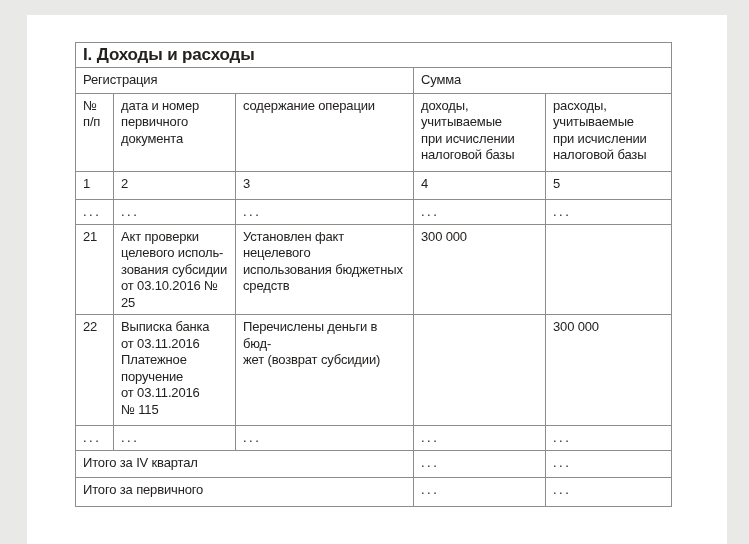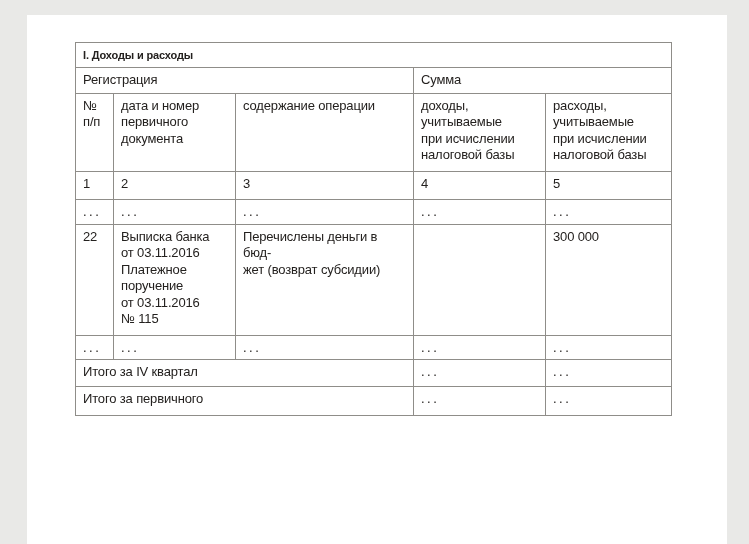--- a/index.html
+++ b/index.html
@@ -37,21 +37,21 @@
     border: 1px solid var(--border-color);
     vertical-align: top;
     padding: 4px 5px 3px 7px;
     font-size: 13px;
     line-height: 16.5px;
     white-space: pre-line;
     overflow: hidden;
   }
   tr.title-row td {
     font-weight: bold;
-    font-size: 11px;
+    font-size: 17px;
     padding-top: 4px;
   }
   tr.group-row td { padding-top: 4px; }
   .bold { font-weight: normal; }
   td.ell { letter-spacing: 2.5px; line-height: 12px; padding-top: 6px; }
   
   tr.h-title  td { height: 24px; }
   tr.h-group  td { height: 26px; }
   tr.h-header td { height: 78px; }
   tr.h-nums   td { height: 28px; }
@@ -111,20 +111,32 @@
     </tr>
 
     <tr class="h-ell1">
       <td class="ell">...</td>
       <td class="ell">...</td>
       <td class="ell">...</td>
       <td class="ell">...</td>
       <td class="ell">...</td>
     </tr>
 
+    <tr class="h-r21">
+      <td>21</td>
+      <td>Акт проверки
+целевого исполь-
+зования субсидии
+от 03.10.2016 № 25</td>
+      <td>Установлен факт нецелевого
+использования бюджетных
+средств</td>
+      <td>300 000</td>
+      <td></td>
+    </tr>
 
     <tr class="h-r22">
       <td>22</td>
       <td>Выписка банка
 от 03.11.2016
 Платежное
 поручение
 от 03.11.2016
 № 115</td>
       <td>Перечислены деньги в бюд-

